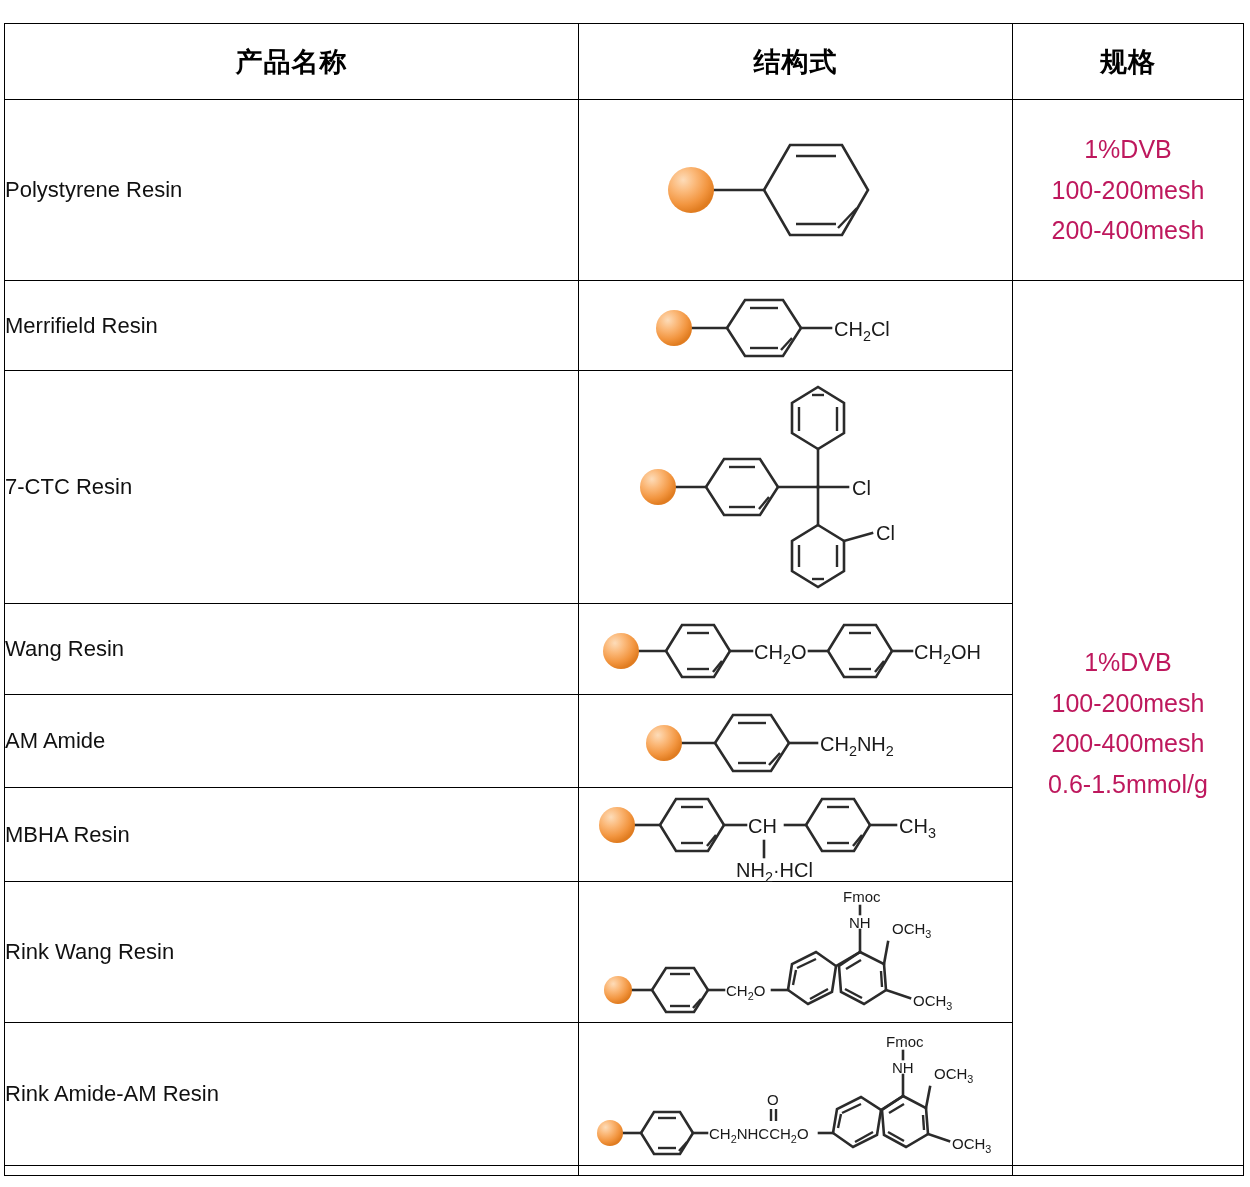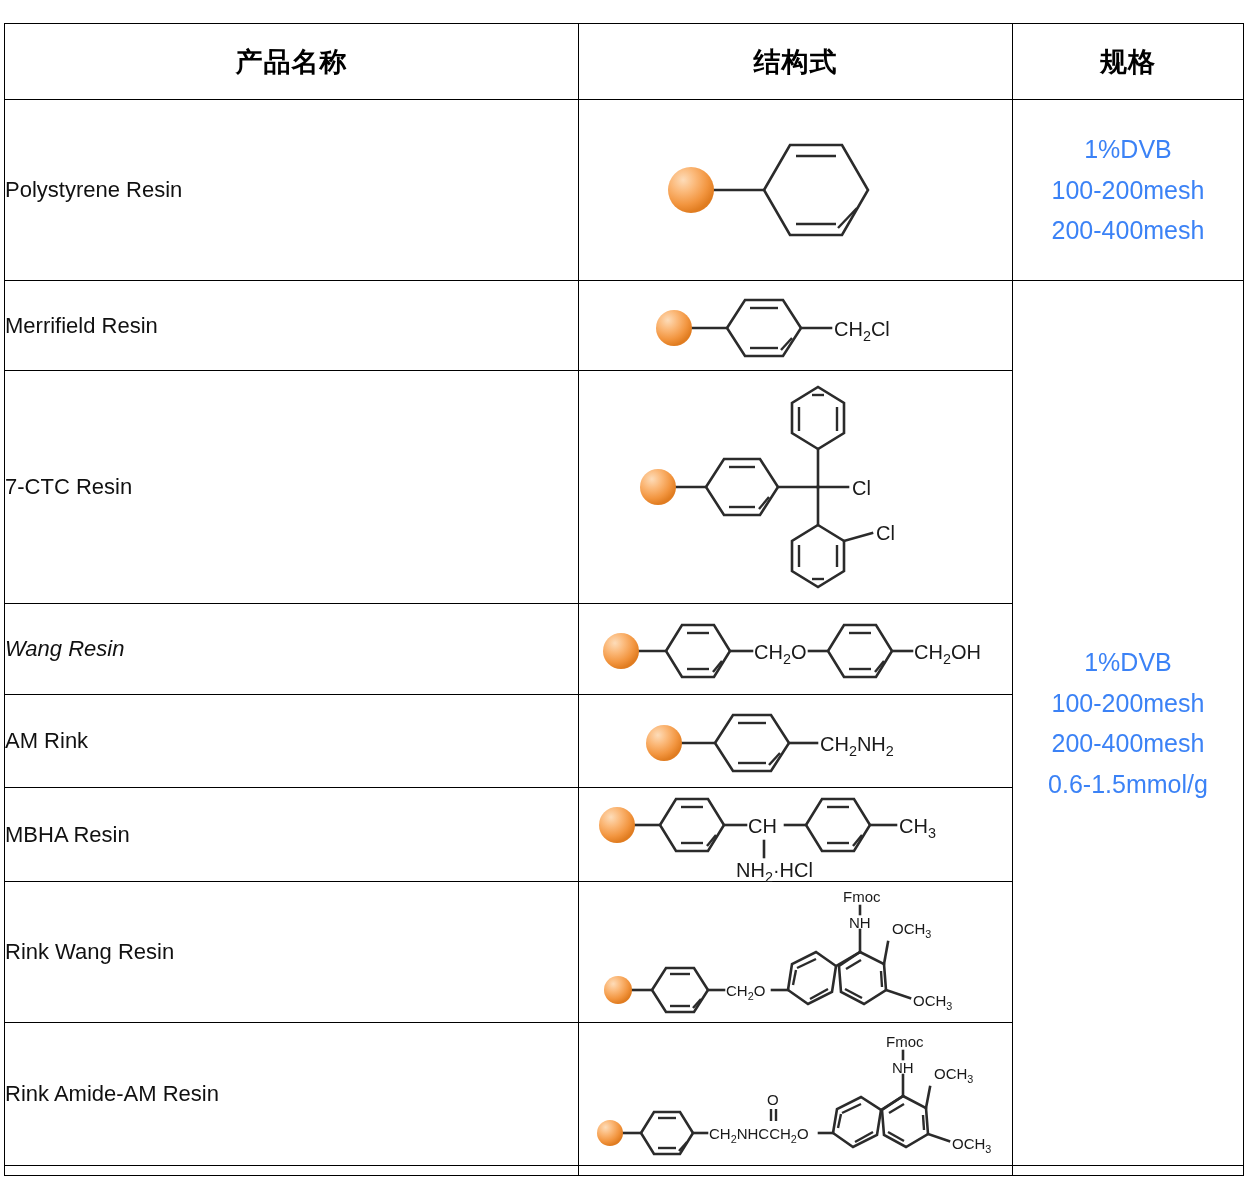--- a/index.html
+++ b/index.html
@@ -32,21 +32,21 @@
   tr.r-merri td{height:89px;}
   tr.r-ctc td{height:232px;}
   tr.r-wang td{height:90px;}
   tr.r-am td{height:92px;}
   tr.r-mbha td{height:93px;margin-left:12px;}
   tr.r-rink td{height:140px;}
   tr.r-rinkam td{height:142px;}
   tr.r-last td{height:9px;}
 
   td.spec-cell{
-    text-align:center;font-size:25px;color:#3b82f6;line-height:1.62;
+    text-align:center;font-size:25px;color:#be185d;line-height:1.62;
     padding:4px 0;
   }
   td.spec-cell .sl{display:block;white-space:nowrap;}
 
   td.struct-cell{text-align:center;}
   .struct-wrap{display:flex;align-items:center;justify-content:center;
                width:100%;height:100%;}
   svg{display:block;overflow:visible;}
 
   
@@ -164,21 +164,21 @@
               <line class="bond-in" x1="211" y1="168" x2="211" y2="190"></line>
               <line class="bond" x1="218" y1="164" x2="246" y2="156"></line>
               <text class="atom" x="250" y="163">Cl</text>
               <circle cx="32" cy="110" r="18" fill="url(#bead)"></circle>
             </svg>
           </div>
         </td>
       </tr>
 
       <tr class="r-wang">
-        <td class="struct-cell name-cell" style="text-align:left;font-style:italic;">Wang Resin</td>
+        <td class="struct-cell name-cell" style="text-align:left;">Wang Resin</td>
         <td class="struct-cell">
           <div class="struct-wrap">
             <svg width="400" height="80" viewBox="0 0 400 80">
               <line class="bond" x1="40" y1="42" x2="70" y2="42"></line>
               <polygon class="bond" points="70,42 86,16 118,16 134,42 118,68 86,68"></polygon>
               <line class="bond-in" x1="91" y1="24" x2="113" y2="24"></line>
               <line class="bond-in" x1="91" y1="60" x2="113" y2="60"></line>
               <line class="bond-in" x1="126" y1="52" x2="117" y2="63"></line>
               <line class="bond" x1="134" y1="42" x2="156" y2="42"></line>
               <text class="atom" x="158" y="50">CH<tspan class="sub" dy="5">2</tspan><tspan dy="-5">O</tspan></text>
@@ -189,21 +189,21 @@
               <line class="bond-in" x1="288" y1="52" x2="279" y2="63"></line>
               <line class="bond" x1="296" y1="42" x2="316" y2="42"></line>
               <text class="atom" x="318" y="50">CH<tspan class="sub" dy="5">2</tspan><tspan dy="-5">OH</tspan></text>
               <circle cx="25" cy="42" r="18" fill="url(#bead)"></circle>
             </svg>
           </div>
         </td>
       </tr>
 
       <tr class="r-am">
-        <td class="name-cell">AM Rink</td>
+        <td class="name-cell">AM Amide</td>
         <td class="struct-cell">
           <div class="struct-wrap">
             <svg width="345" height="80" viewBox="0 0 345 80">
               <line class="bond" x1="58" y1="42" x2="92" y2="42"></line>
               <polygon class="bond" points="92,42 110,14 148,14 166,42 148,70 110,70"></polygon>
               <line class="bond-in" x1="115" y1="22" x2="143" y2="22"></line>
               <line class="bond-in" x1="115" y1="62" x2="143" y2="62"></line>
               <line class="bond-in" x1="157" y1="52" x2="146" y2="64"></line>
               <line class="bond" x1="166" y1="42" x2="194" y2="42"></line>
               <text class="atom" x="197" y="50">CH<tspan class="sub" dy="5">2</tspan><tspan dy="-5">NH</tspan><tspan class="sub" dy="5">2</tspan></text>

